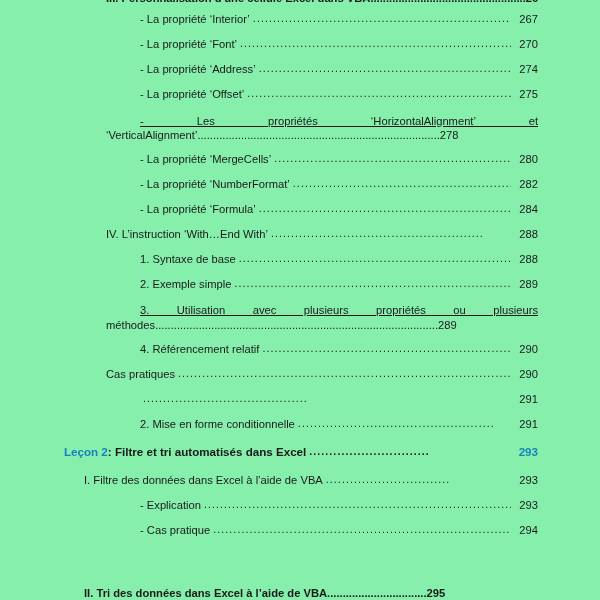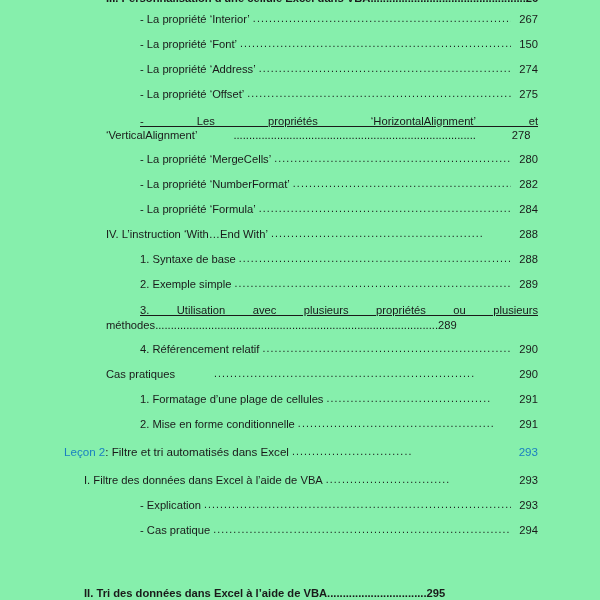--- a/index.html
+++ b/index.html
@@ -57,27 +57,27 @@
     min-width: 24px;
   }
 
   
   .entry { margin-bottom: 11px; }
 
   
   .lvl-dash   { padding-left: 78px; }
   .lvl-roman  { padding-left: 44px; }
   .lvl-num    { padding-left: 78px; }
-  .lvl-cas    { padding-left: 44px; gap: 36px; }
+  .lvl-cas    { padding-left: 44px; }
   .lvl-lesson { padding-left: 2px; }
   .lvl-sec    { padding-left: 22px; }
 
   .bold { font-weight: normal; }
   .blue { color: #1a7fc1; }
-  .lesson-title { font-weight: normal; font-size: 11.6px; }
+  .lesson-title { font-weight: bold; font-size: 11.6px; }
 
   
   .just {
     font-size: 11.2px;
     line-height: 1.45;
     text-align: justify;
     text-align-last: justify;
     word-spacing: 0.5px;
     text-decoration: underline;
   }
@@ -140,21 +140,21 @@
 
     <div class="row entry lvl-dash">
       <span class="txt">-  La propriété ‘Interior’</span>
       <span class="dots">.................................................................................</span>
       <span class="pg">267</span>
     </div>
 
     <div class="row entry lvl-dash">
       <span class="txt">-  La propriété ‘Font’</span>
       <span class="dots">.................................................................................</span>
-      <span class="pg">150</span>
+      <span class="pg">270</span>
     </div>
 
     <div class="row entry lvl-dash">
       <span class="txt">-  La propriété ‘Address’</span>
       <span class="dots">.................................................................................</span>
       <span class="pg">274</span>
     </div>
 
     <div class="row entry lvl-dash">
       <span class="txt">-  La propriété ‘Offset’</span>
@@ -222,21 +222,20 @@
       <span class="pg">290</span>
     </div>
 
     <div class="row entry lvl-cas">
       <span class="txt">Cas pratiques</span>
       <span class="dots">.........................................................................................</span>
       <span class="pg">290</span>
     </div>
 
     <div class="row entry lvl-num">
-      <span class="txt">1. Formatage d’une plage de cellules</span>
       <span class="dots">.........................................</span>
       <span class="pg">291</span>
     </div>
 
     <div class="row entry lvl-num">
       <span class="txt">2. Mise en forme conditionnelle</span>
       <span class="dots">.................................................</span>
       <span class="pg">291</span>
     </div>
 

